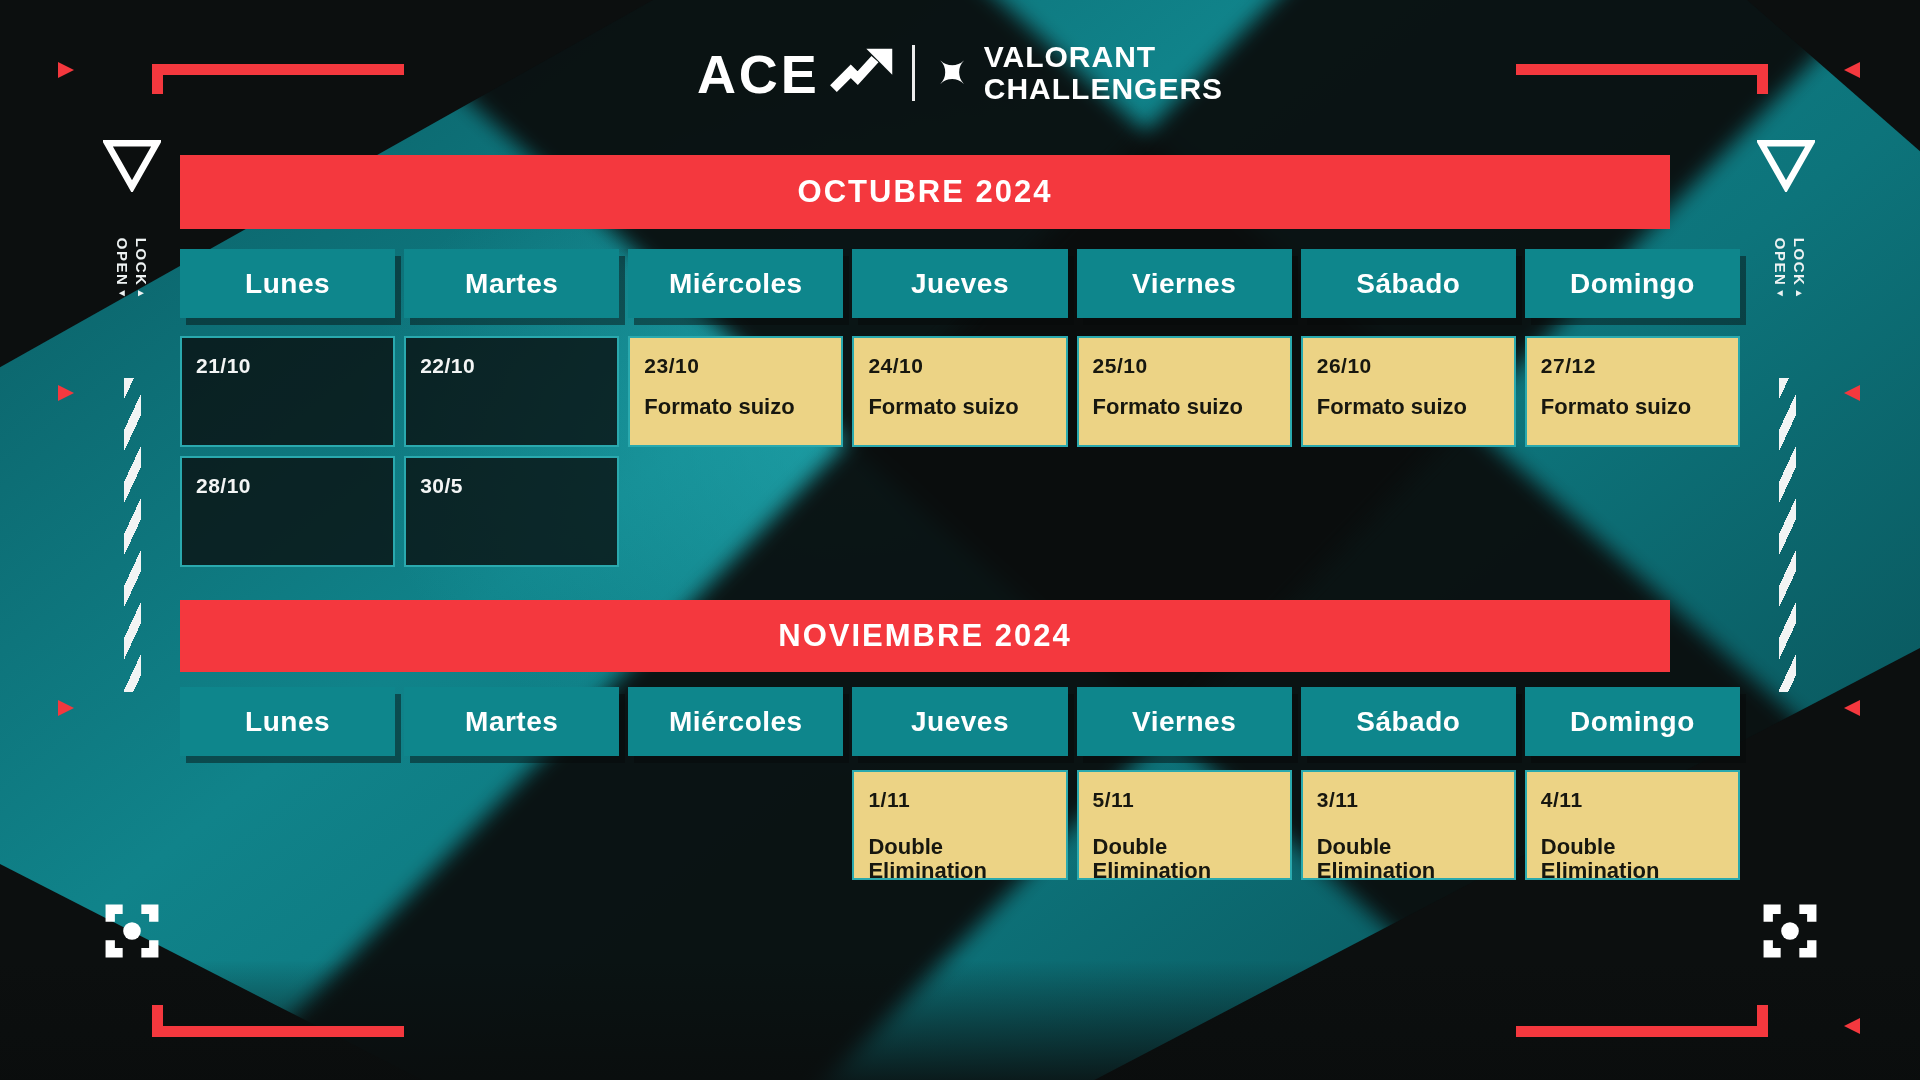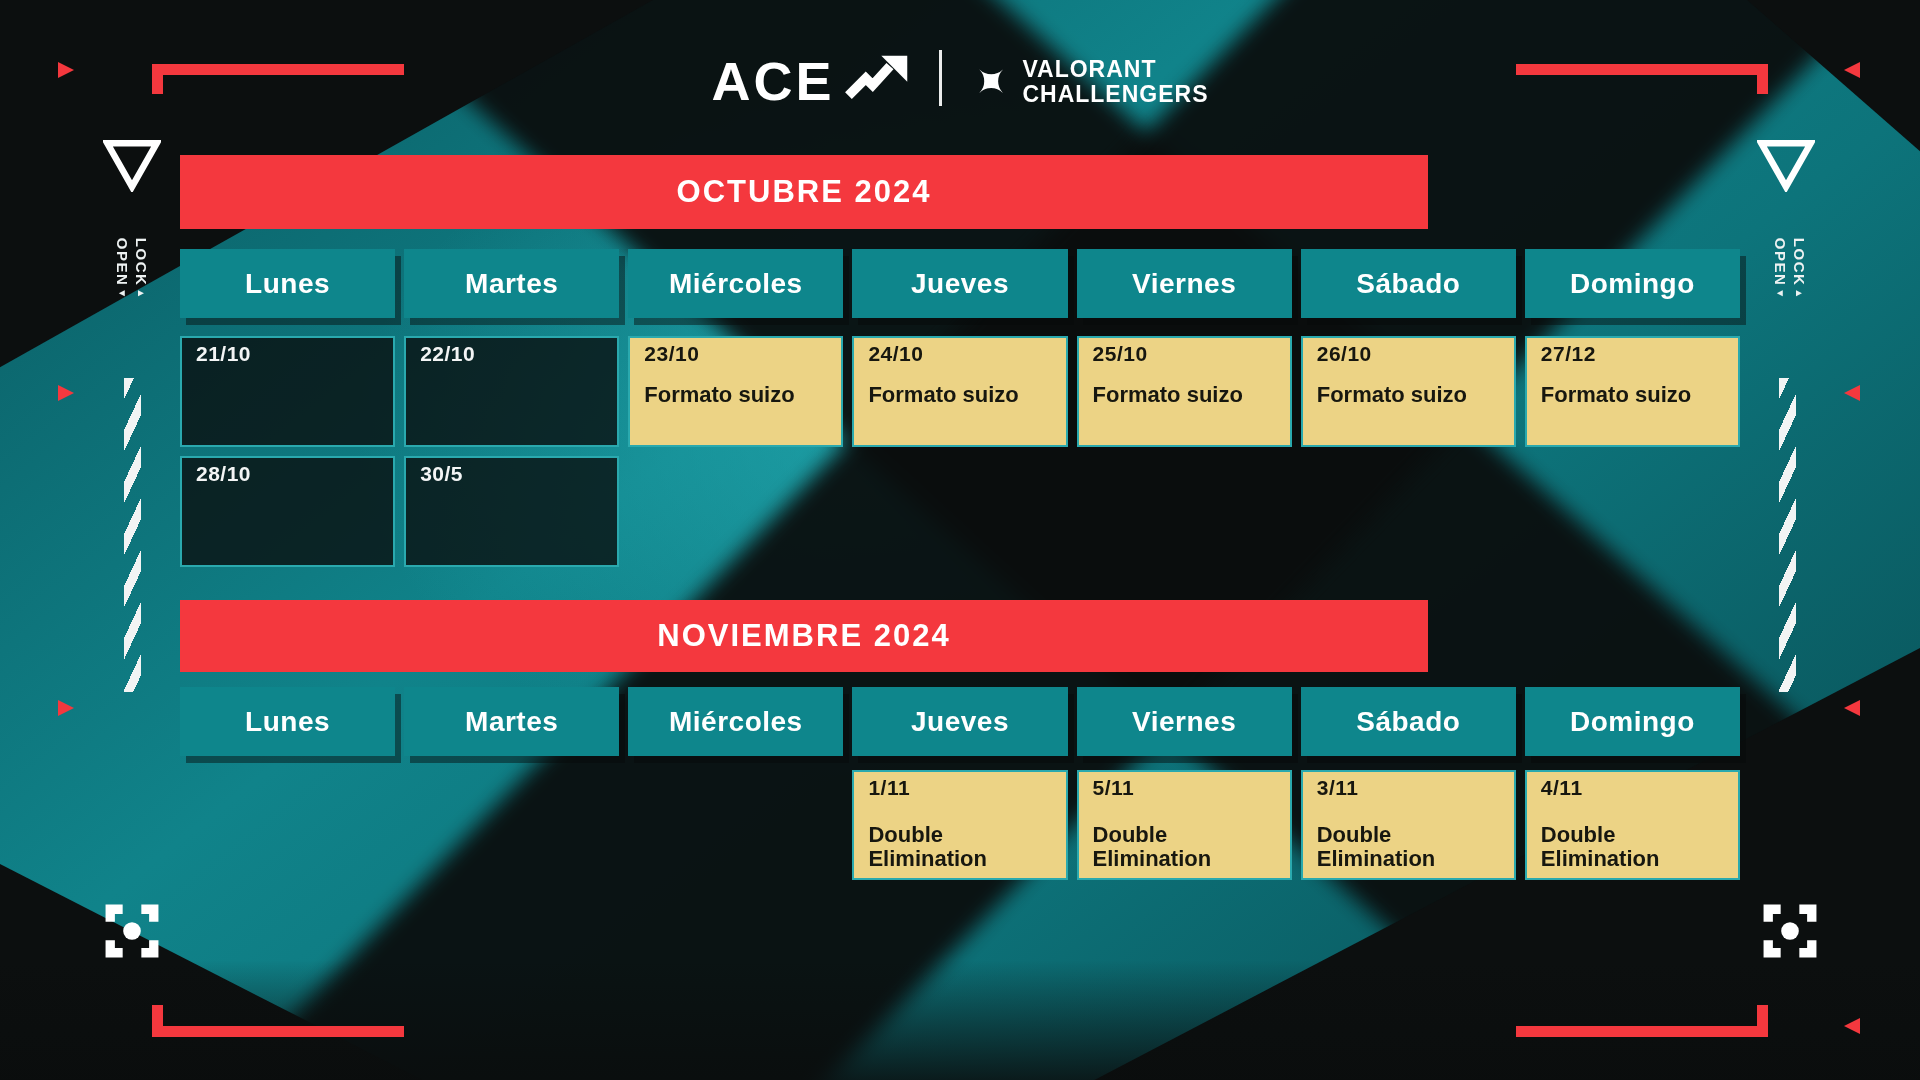--- a/index.html
+++ b/index.html
@@ -19,28 +19,28 @@
   .arm2{left:-500px;top:585px;transform:rotate(-46deg)}
   .bg-corner{inset:0;background:#0c0f0f}
   .c-tl{clip-path:polygon(0 0,34% 0,0 34%)}
   .c-tr{clip-path:polygon(91% 0,100% 0,100% 14%)}
   .c-bl{clip-path:polygon(0 80%,22% 100%,0 100%)}
   .c-br{clip-path:polygon(57% 100%,100% 60%,100% 100%)}
   .bg-bottom{left:0;right:0;bottom:0;height:120px;background:linear-gradient(rgba(10,13,13,0),rgba(10,13,13,.85))}
 
   
   .brand{position:absolute;left:0;top:40px;width:100%;height:66px;display:flex;
-         align-items:flex-end;justify-content:center;gap:30px}
+         align-items:center;justify-content:center;gap:18px}
   .ace{display:flex;align-items:flex-end;gap:10px}
   .ace-word{font-size:54px;font-weight:900;letter-spacing:3px;line-height:.9;color:#fff}
   .ace-arrow{width:64px;height:52px}
   .brand-divider{width:3px;height:56px;background:rgba(255,255,255,.92)}
   .vct{display:flex;align-items:center;gap:14px}
   .spark{font-size:44px;line-height:1;transform:rotate(45deg);color:#fff}
-  .vct-text{font-size:23px;font-weight:800;letter-spacing:1px;line-height:1.06;color:#fff}
+  .vct-text{font-size:30px;font-weight:800;letter-spacing:1px;line-height:1.06;color:#fff}
 
   
   .r-arrow{position:absolute;width:0;height:0;border-top:8px solid transparent;border-bottom:8px solid transparent}
   .ar-right{border-left:16px solid var(--red)}
   .ar-left{border-right:16px solid var(--red)}
   .bracket{position:absolute;width:252px;height:30px}
   .b-tl{left:152px;top:64px;border-top:11px solid var(--red);border-left:11px solid var(--red)}
   .b-tr{left:1516px;top:64px;border-top:11px solid var(--red);border-right:11px solid var(--red)}
   .b-bl{left:152px;top:1005px;height:32px;border-bottom:11px solid var(--red);border-left:11px solid var(--red)}
   .b-br{left:1516px;top:1005px;height:32px;border-bottom:11px solid var(--red);border-right:11px solid var(--red)}
@@ -51,35 +51,35 @@
             transform:rotate(90deg)}
   .lo-left{left:93px;top:250px}.lo-right{left:1751px;top:250px}
   .lockopen .arr{font-size:10px;margin-left:2px;vertical-align:2px}
   .dashline{position:absolute;width:17px;height:314px;
             background:repeating-linear-gradient(115deg,#f2f4f4 0 9px,transparent 9px 22px)}
   .d-left{left:124px;top:378px}.d-right{left:1779px;top:378px}
   .crosshair{position:absolute;width:56px;height:56px}
   .ch-bl{left:104px;top:903px}.ch-br{left:1762px;top:903px}
 
   
-  .banner{position:absolute;left:180px;width:1248px;display:flex;align-items:center;justify-content:center;
+  .banner{position:absolute;left:180px;width:1490px;display:flex;align-items:center;justify-content:center;
           background:var(--red);color:#fff;font-size:31px;font-weight:800;letter-spacing:2px}
   .banner-oct{top:155px;height:74px}
   .banner-nov{top:600px;height:72px}
   .dayrow,.weekrow{position:absolute;left:180px;width:1560px;display:grid;
                    grid-template-columns:repeat(7,1fr);gap:9px}
   .days-oct{top:249px;height:69px}
   .days-nov{top:687px;height:69px}
   .week-oct1{top:336px;height:111px}
   .week-oct2{top:456px;height:111px}
   .week-nov{top:770px;height:110px}
   .day{background:var(--teal);display:flex;align-items:center;justify-content:center;
        font-size:28px;font-weight:700;letter-spacing:.5px;color:#fff;
        box-shadow:6px 7px 0 rgba(6,9,9,.45)}
-  .cell{border:2px solid var(--tealbr);padding:4px 14px;overflow:hidden}
+  .cell{border:2px solid var(--tealbr);padding:16px 14px;overflow:hidden}
   .cell .date{display:block;font-size:21px;font-weight:700;letter-spacing:.5px}
   .cell .evt{display:block;margin-top:17px;font-size:22px;font-weight:700;line-height:1.1}
   .cell.dark{background:rgba(9,12,12,.78);color:#f3f5f5}
   .cell.event{background:var(--cream);color:var(--ink)}
   .week-nov .cell .evt{margin-top:23px}
   .start-col4{grid-column-start:4}
 </style>
 </head>
 <body>
 

